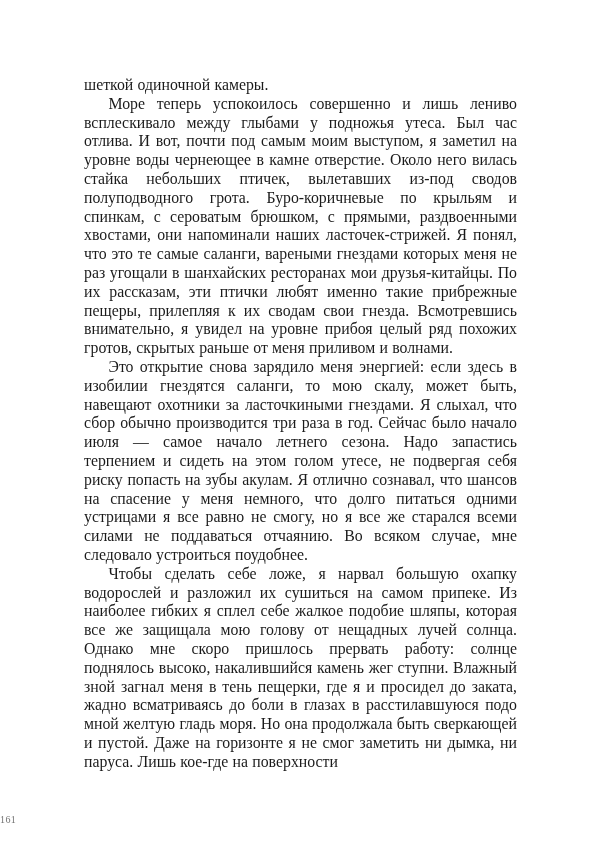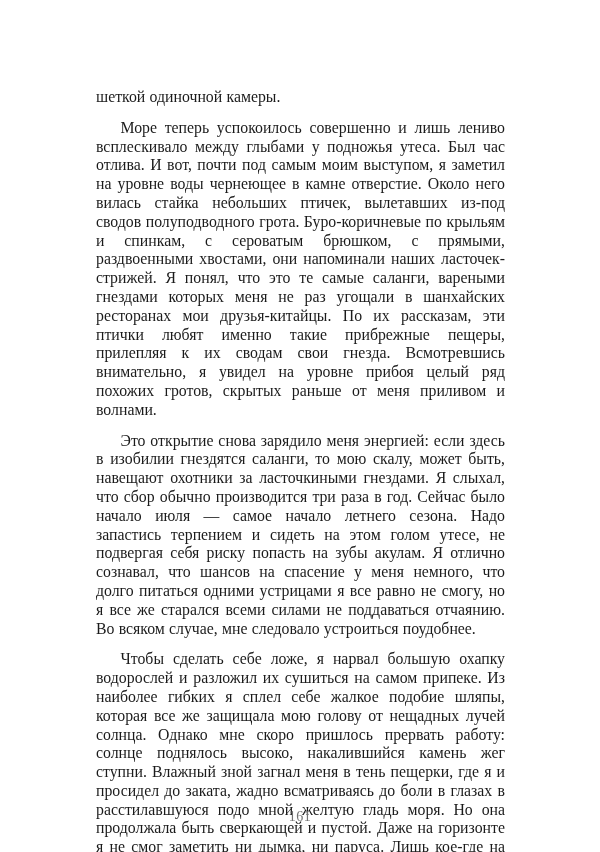--- a/index.html
+++ b/index.html
@@ -26,34 +26,34 @@
     top: 76px;
     width: 433px;
     font-size: 15.8px;
     line-height: 18.8px;
     text-align: justify;
     hyphens: auto;
     -webkit-hyphens: auto;
     word-spacing: 0.02em;
   }
   .text-block p {
-    margin: 12px;
+    margin: 0;
     padding: 0;
     text-indent: 1.55em;
   }
   .text-block p.continuation {
     text-indent: 0;
   }
   .page-number {
     position: absolute;
     left: 0;
     right: 0;
     bottom: 27px;
-    text-align: center;
-    font-size: 14px;
+    text-align: left;
+    font-size: 10px;
     letter-spacing: 0.04em;
     color: #737373;
   }
 </style>
 </head>
 <body>
 
 <div class="page">
   <div class="text-block">
     <p class="continuation">шеткой одиночной камеры.</p>

